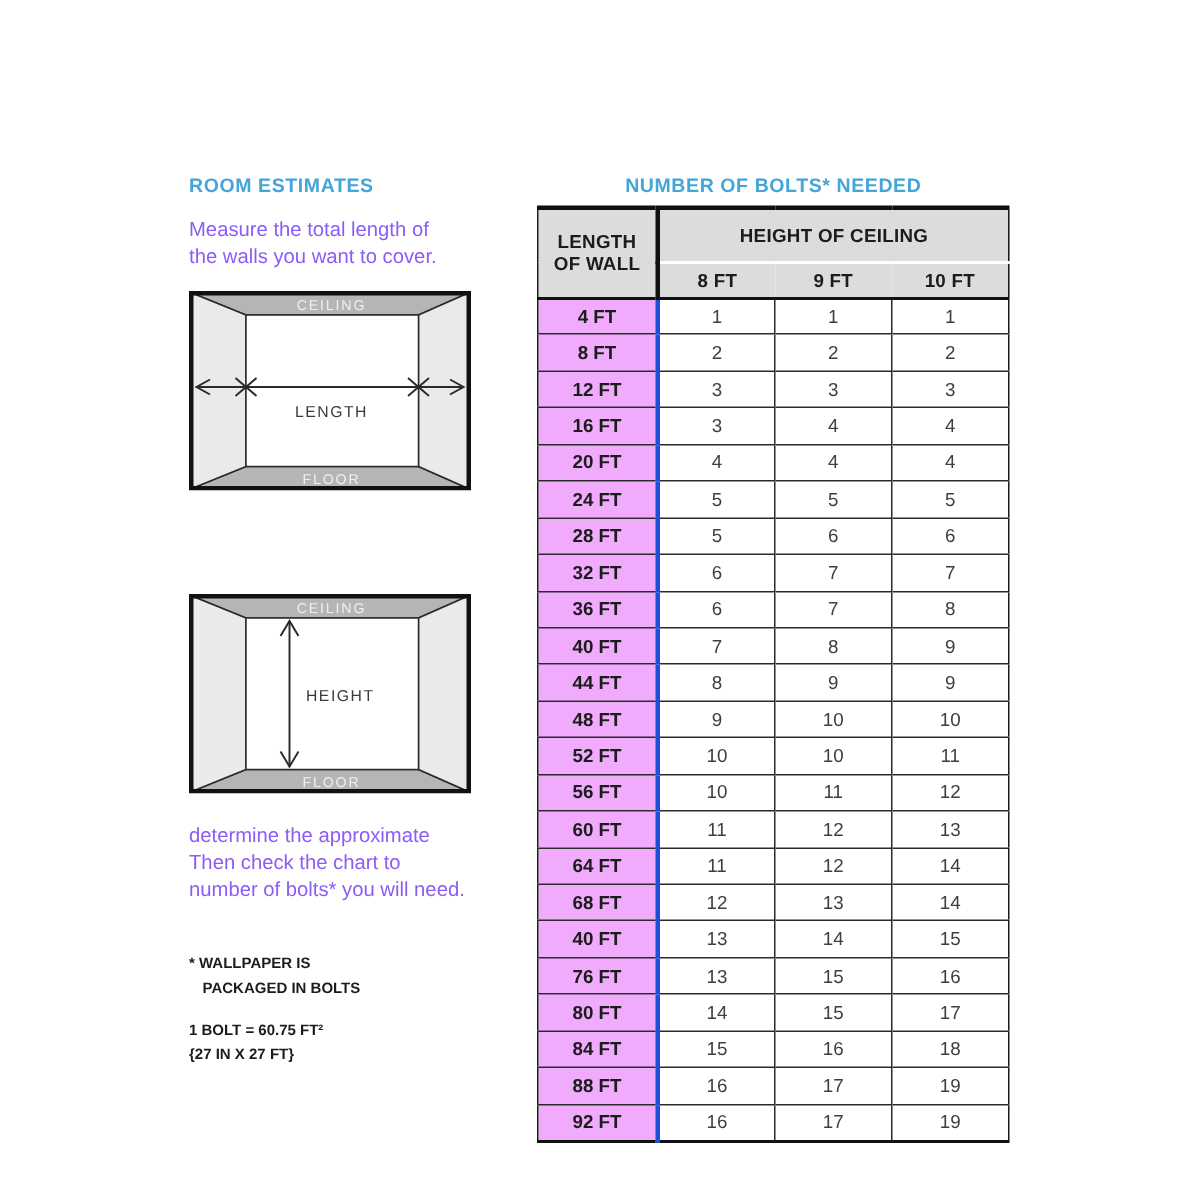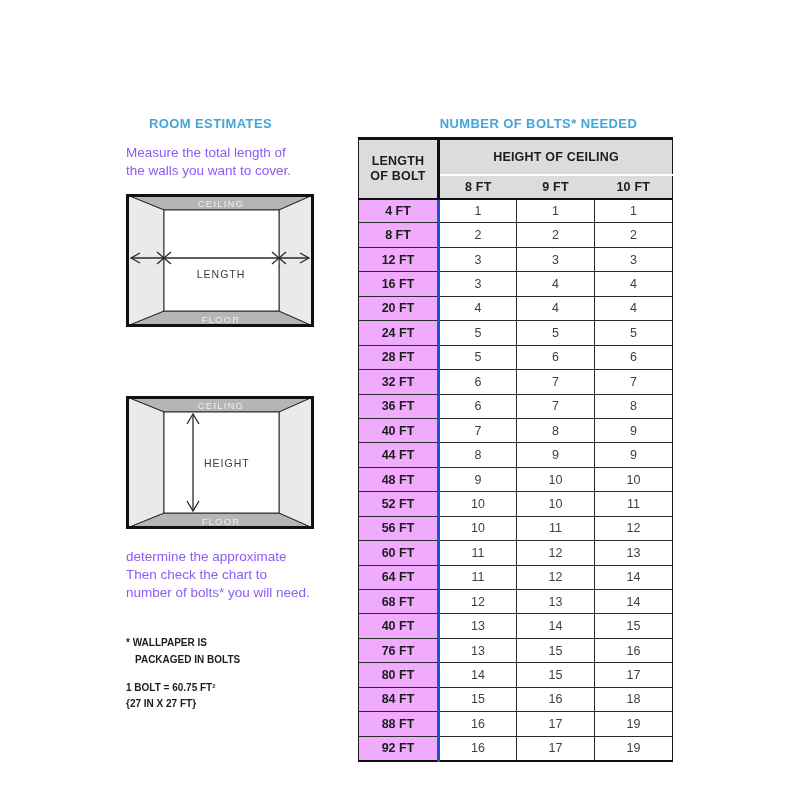--- a/index.html
+++ b/index.html
@@ -6,21 +6,21 @@
   html,body { background:#ffffff; }
   .page {
     position:relative; width:800px; height:800px; background:#ffffff;
     font-family:"Liberation Sans", sans-serif; overflow:hidden;
   }
   .title {
     position:absolute; left:126px; top:30px;
     font-size:24px; font-weight:bold; color:#44a5d9; letter-spacing:.2px;
   }
   .section-heading {
-    font-size:13px; font-weight:bold; color:#44a5d9; letter-spacing:.4px;margin-left:23px;
+    font-size:13px; font-weight:bold; color:#44a5d9; letter-spacing:.4px;
   }
   .left-heading { position:absolute; left:126px; top:116px; }
   .table-heading {
     position:absolute; left:358px; top:116px; width:315px; text-align:center;
   }
   .body-text {
     position:absolute; left:126px; font-size:13.5px; color:#8b5cf6; line-height:18px;
   }
   .para1 { top:144px; }
   .para2 { top:346px; }
@@ -143,21 +143,21 @@
       <colgroup>
           <col class="c1">
           <col>
           <col>
           <col>
         </colgroup>
       <thead>
         <tr class="span-row">
           <th class="wall-head" rowspan="2">
             <div>LENGTH</div>
-            <div>OF BOLT</div>
+            <div>OF WALL</div>
           </th>
           <th colspan="3">HEIGHT OF CEILING</th>
         </tr>
         <tr class="sub-row">
           <th>8 FT</th>
           <th>9 FT</th>
           <th>10 FT</th>
         </tr>
       </thead>
       <tbody>

